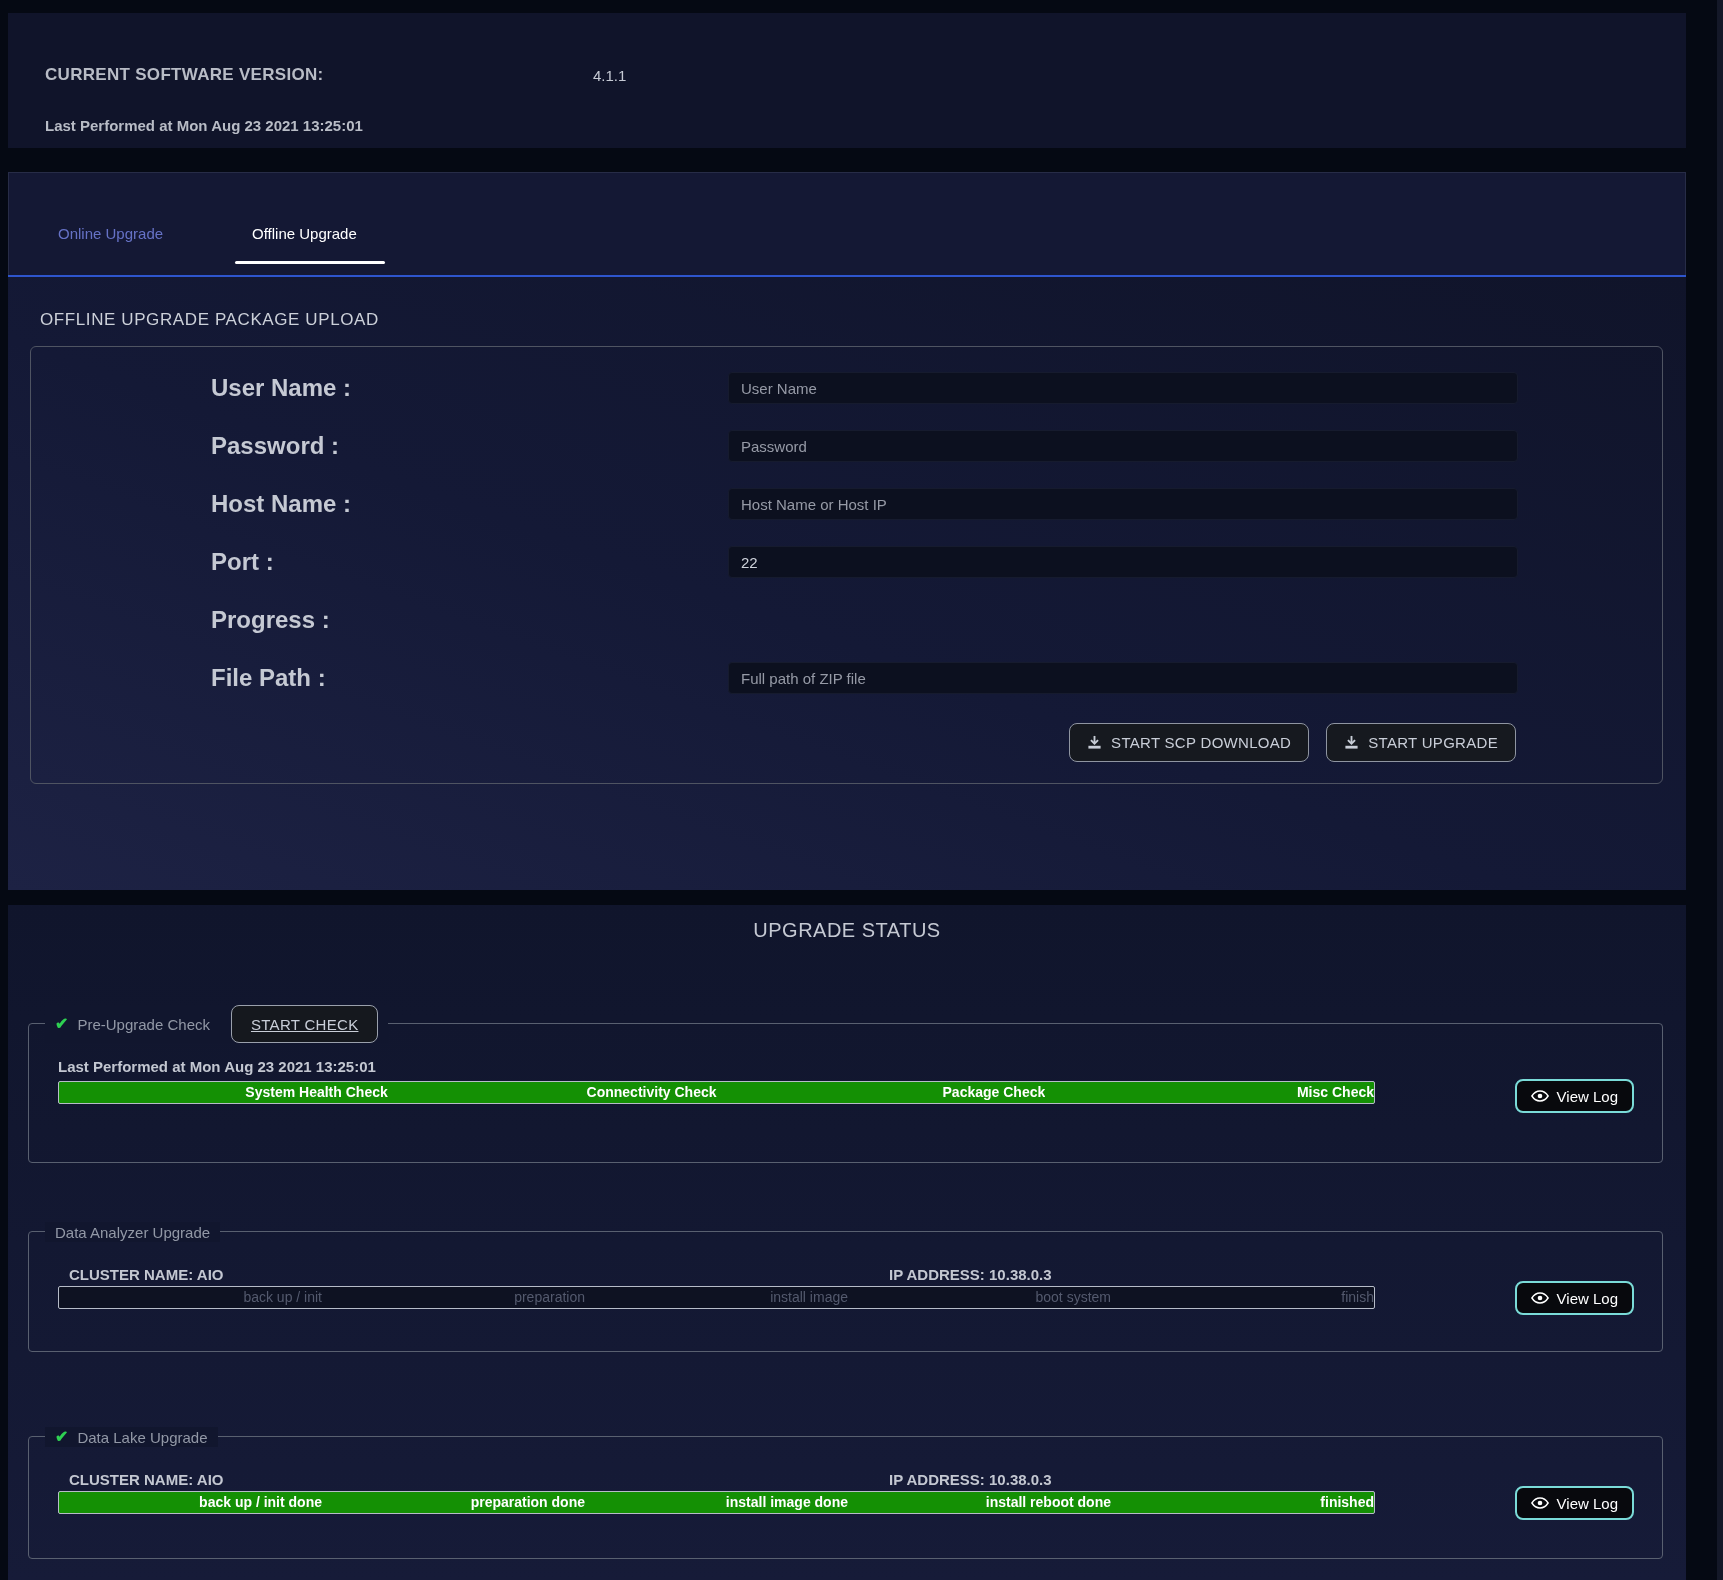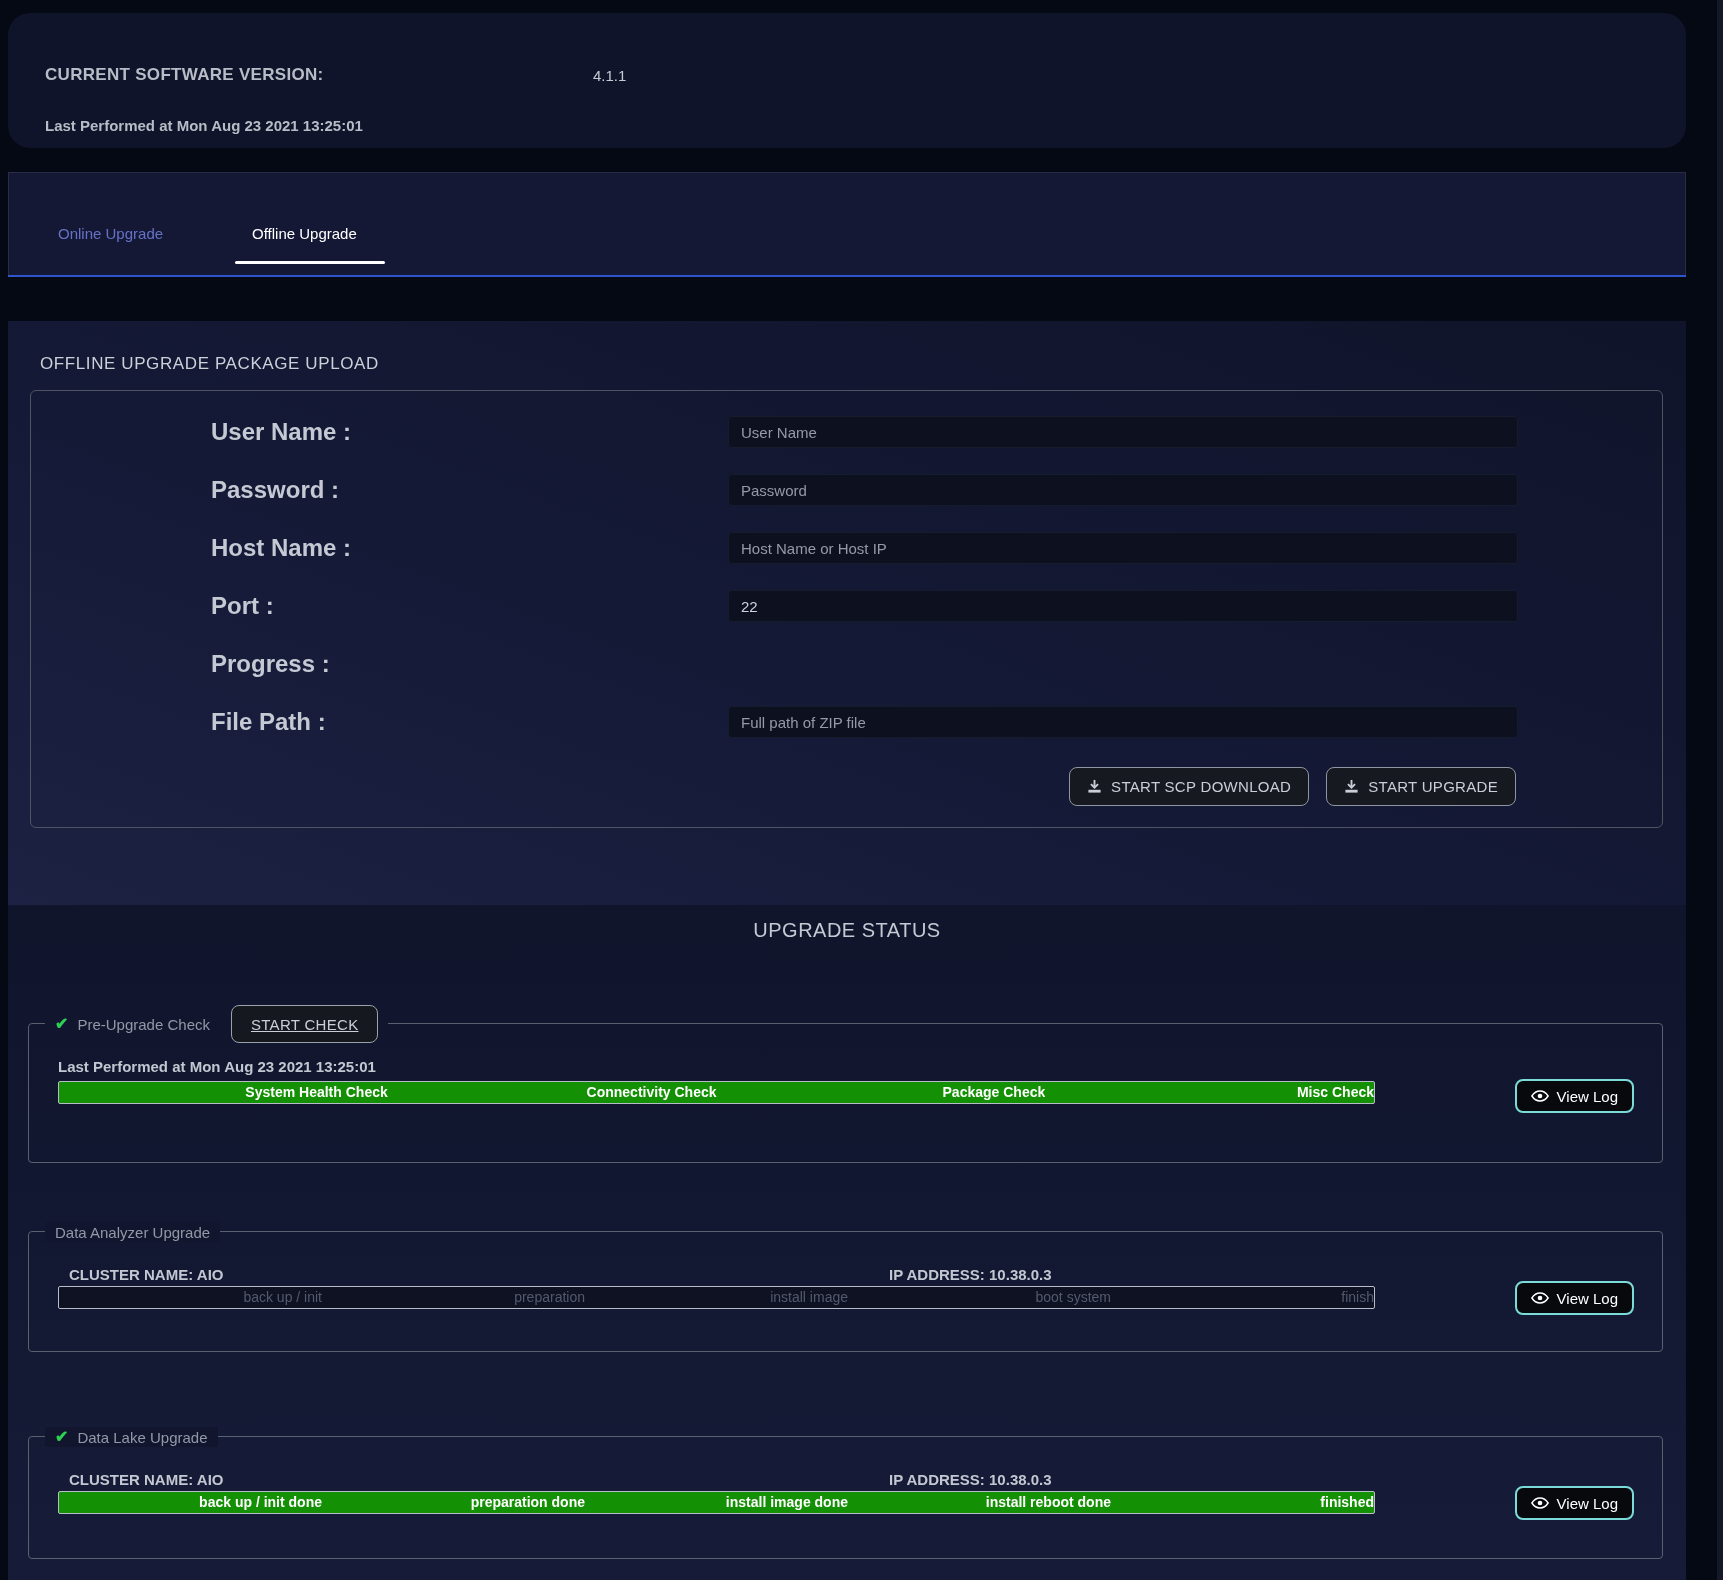--- a/index.html
+++ b/index.html
@@ -2,35 +2,35 @@
 <html><head>
 <meta charset="utf-8">
 <style>
   html,body{margin:0;padding:0;background:#050913;}
   .screen{
     position:relative;width:1723px;height:1580px;overflow:hidden;
     background:#050913;font-family:"Liberation Sans",sans-serif;
     -webkit-font-smoothing:antialiased;
   }
   
-  .top-panel{position:absolute;left:8px;top:13px;width:1678px;height:135px;background:#10142a;border-radius:22px;}
+  .top-panel{position:absolute;left:8px;top:13px;width:1678px;height:135px;background:#10142a;}
   .ver-label{position:absolute;left:37px;top:52px;font-size:17px;font-weight:bold;color:#b8bcc6;letter-spacing:.3px;}
   .ver-value{position:absolute;left:585px;top:54px;font-size:15px;color:#c6cad4;}
   .ver-last{position:absolute;left:37px;top:104px;font-size:15px;font-weight:bold;color:#b8bcc6;}
   
   .tabs-panel{position:absolute;left:8px;top:172px;width:1676px;height:102px;background:#141834;
     border:1px solid #272c47;border-radius:0;}
   .tabs-underbar{position:absolute;left:8px;top:275px;width:1678px;height:2px;background:#2e55cd;}
   .tab{position:absolute;top:52px;font-size:15px;cursor:pointer;}
   .tab-online{left:49px;color:#6672c6;}
   .tab-offline{left:243px;color:#ffffff;font-weight:500;}
   .tab-underline{position:absolute;left:226px;top:88px;width:150px;height:3px;background:#ffffff;border-radius:2px;}
   
   .form-panel{position:absolute;left:8px;top:277px;width:1678px;height:613px;
-    background:linear-gradient(200deg,#10142a 0%,#141936 55%,#1d2244 100%);margin-top:44px;}
+    background:linear-gradient(200deg,#10142a 0%,#141936 55%,#1d2244 100%);}
   .form-heading{position:absolute;left:32px;top:33px;font-size:17px;color:#ccd0d9;letter-spacing:.6px;}
   .form-box{position:absolute;left:22px;top:69px;width:1633px;height:438px;
     border:1px solid #4f5462;border-radius:6px;box-sizing:border-box;}
   .form-rows{position:absolute;left:0;top:12px;right:0;}
   .form-row{position:relative;height:58px;}
   .form-label{position:absolute;left:180px;top:0;line-height:58px;font-size:24px;font-weight:bold;color:#c5c9d3;}
   .form-input{position:absolute;left:697px;top:13px;width:790px;height:32px;box-sizing:border-box;
     background:#0c101f;border:1px solid #161b2e;border-radius:4px;color:#ced2da;
     font-size:15px;font-family:"Liberation Sans",sans-serif;padding:0 12px;outline:none;}
   .form-input::placeholder{color:#969aa6;opacity:1;}

